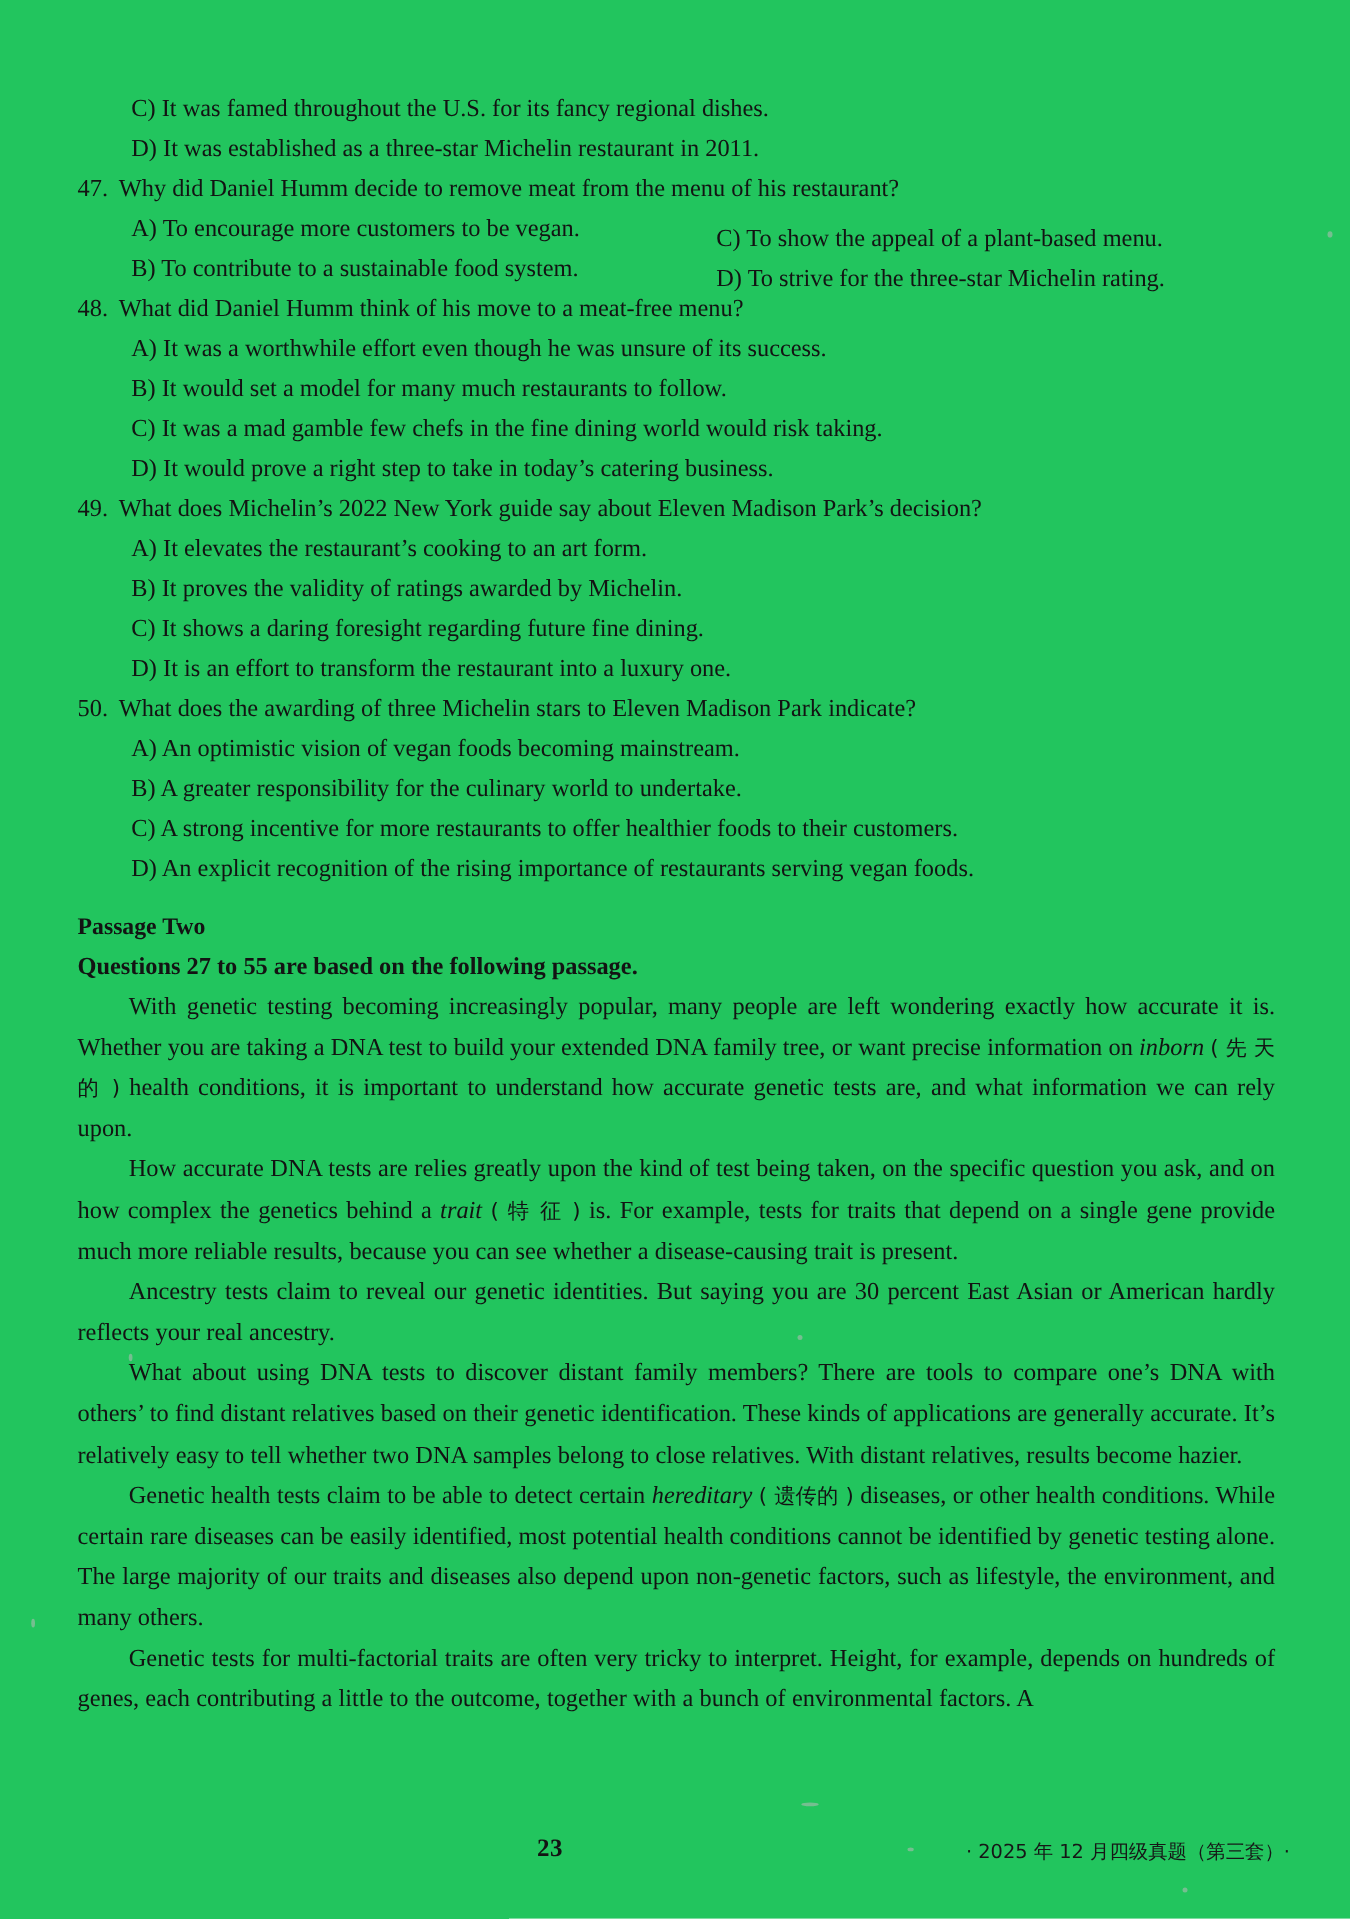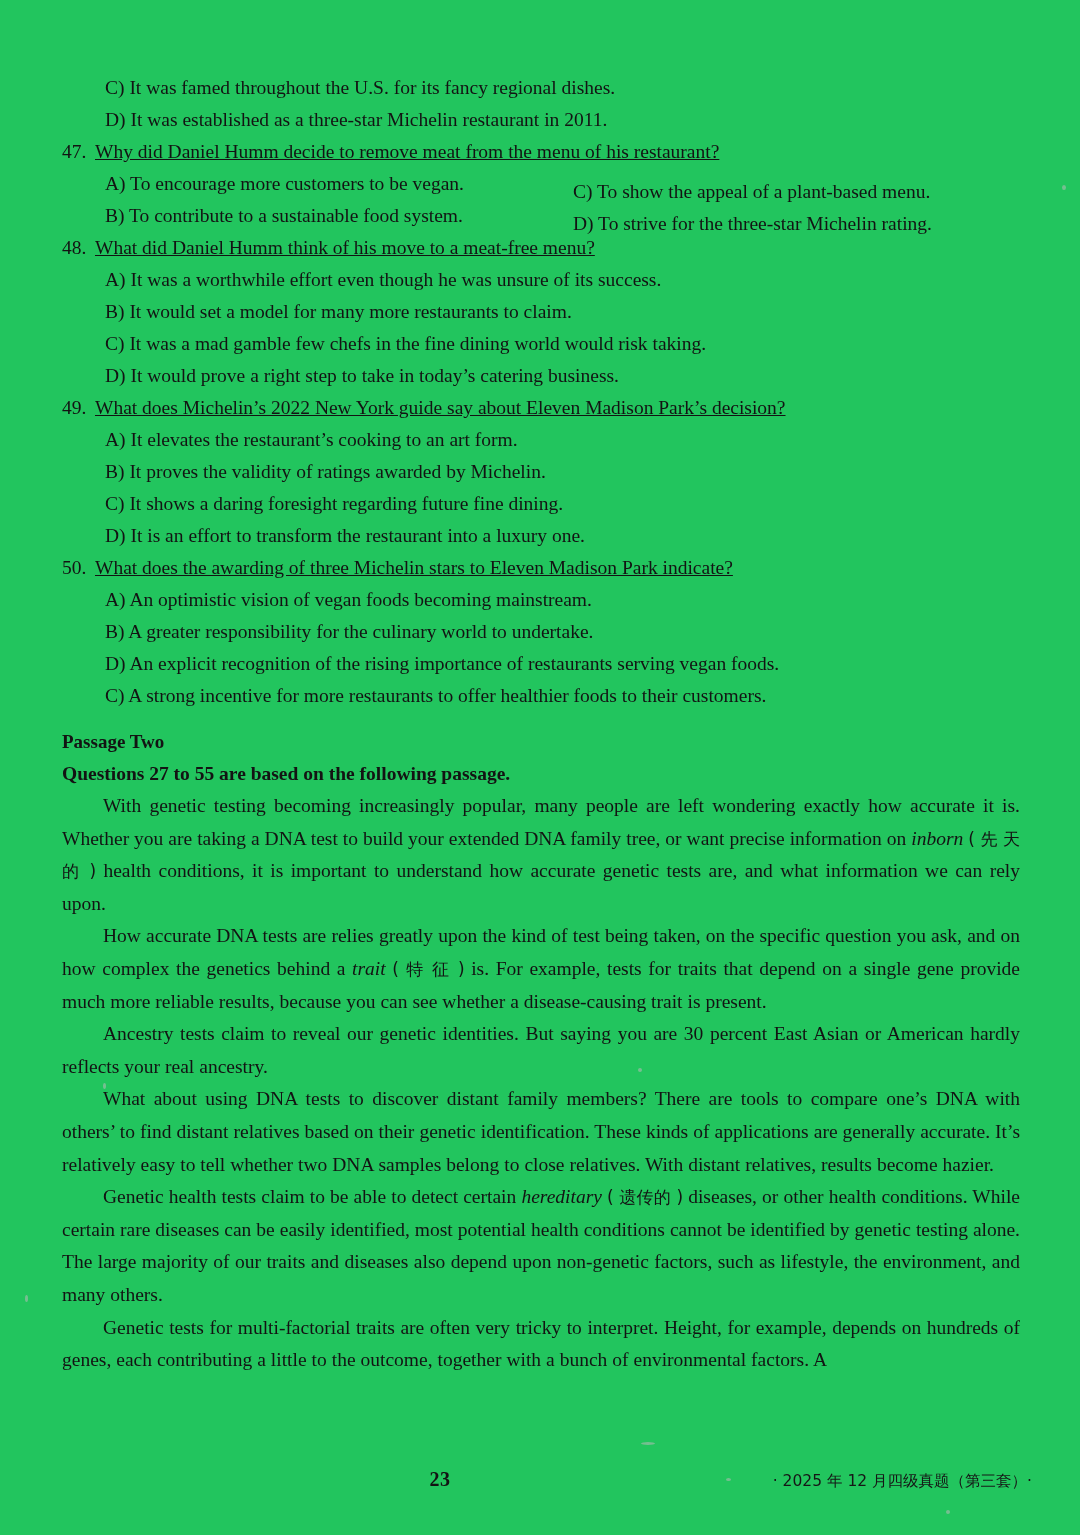--- a/index.html
+++ b/index.html
@@ -32,21 +32,20 @@
 
   
   .q-block { margin: 0 0 0px 0; }
 
   .q-stem {
     position: relative;
     font-size: 19.5px;
     line-height: 32px;
     padding-left: 33px;
     white-space: nowrap;
-    text-decoration: underline;
   }
   .q-num {
     position: absolute;
     left: 0;
     top: 0;
     width: 30px;
     text-align: left;
   }
 
   .opt {
@@ -196,21 +195,21 @@
       <div class="q-stem">
         <span class="q-num">48.</span>
         <span>What did Daniel Humm think of his move to a meat-free menu?</span>
       </div>
       <div class="opt">
         <span>A)</span>
         <span>It was a worthwhile effort even though he was unsure of its success.</span>
       </div>
       <div class="opt">
         <span>B)</span>
-        <span>It would set a model for many more restaurants to claim.</span>
+        <span>It would set a model for many much restaurants to follow.</span>
       </div>
       <div class="opt">
         <span>C)</span>
         <span>It was a mad gamble few chefs in the fine dining world would risk taking.</span>
       </div>
       <div class="opt">
         <span>D)</span>
         <span>It would prove a right step to take in today’s catering business.</span>
       </div>
     </div>
@@ -245,26 +244,26 @@
       </div>
       <div class="opt">
         <span>A)</span>
         <span>An optimistic vision of vegan foods becoming mainstream.</span>
       </div>
       <div class="opt">
         <span>B)</span>
         <span>A greater responsibility for the culinary world to undertake.</span>
       </div>
       <div class="opt">
+        <span>C)</span>
+        <span>A strong incentive for more restaurants to offer healthier foods to their customers.</span>
+      </div>
+      <div class="opt">
         <span>D)</span>
         <span>An explicit recognition of the rising importance of restaurants serving vegan foods.</span>
-      </div>
-      <div class="opt">
-        <span>C)</span>
-        <span>A strong incentive for more restaurants to offer healthier foods to their customers.</span>
       </div>
     </div>
 
     <div class="passage-head">Passage Two</div>
     <div class="passage-sub">Questions 27 to 55 are based on the following passage.</div>
 
     <p class="para"><span>With genetic testing becoming increasingly popular, many people are left wondering exactly how accurate it is. Whether you are taking a DNA test to build your extended DNA family tree, or want precise information on </span><em>inborn</em> <span class="cjk">( 先 天 的 )</span><span> health conditions, it is important to understand how accurate genetic tests are, and what information we can rely upon.</span></p>
 
     <p class="para"><span>How accurate DNA tests are relies greatly upon the kind of test being taken, on the specific question you ask, and on how complex the genetics behind a </span><em>trait</em> <span class="cjk">( 特 征 )</span><span> is. For example, tests for traits that depend on a single gene provide much more reliable results, because you can see whether a disease-causing trait is present.</span></p>
 

